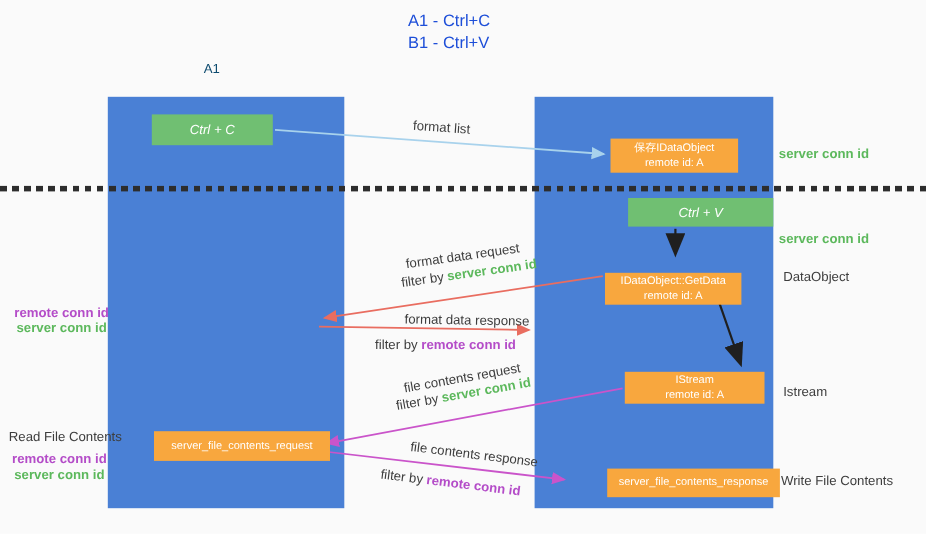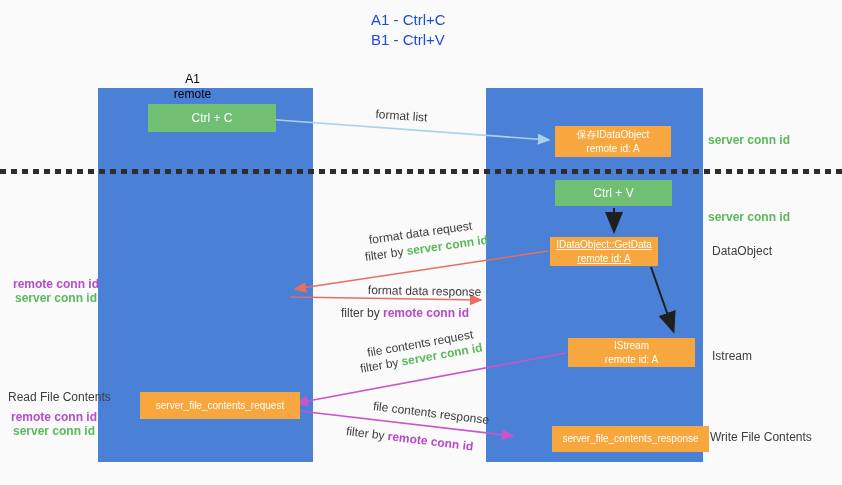--- a/index.html
+++ b/index.html
@@ -10,22 +10,22 @@
     color:#3d3d3d;
   }
   .title {
     position:absolute; left:371px; top:10px;
     font-size:15px; line-height:20px; color:#1d4ed8;
   }
   .lane { position:absolute; top:88px; height:374px; background:#4a80d5; z-index:1; }
   .lane-left  { left:98px;  width:215px; }
   .lane-right { left:486px; width:217px; }
   .lane-head {
-    position:absolute; top:72px; text-align:center;
-    font-size:12px; line-height:15px; color:#000000; z-index:2;
+    position:absolute; top:55px; text-align:center;
+    font-size:12px; line-height:15px; color:#0c4a6e; z-index:2;
   }
   .lane-head.lh-a { left:85px;  width:215px; }
   .lane-head.lh-b { left:486px; width:217px; }
   .dotted-line {
     position:absolute; left:0; top:169px; width:842px; height:5px; z-index:4;
     background:repeating-linear-gradient(90deg,#2d2d2d 0 6px,transparent 6px 11px);
   }
   .box {
     position:absolute; z-index:5;
     display:flex; flex-direction:column; align-items:center; justify-content:center;
@@ -47,21 +47,20 @@
 
 <div class="stage">
 
   <div class="title">
     <div>A1 - Ctrl+C</div>
     <div>B1 - Ctrl+V</div>
   </div>
 
   <div class="lane-head lh-a">
     <div>A1</div>
-    <div>remote</div>
   </div>
   <div class="lane-head lh-b">
   </div>
 
   <div class="lane lane-left"></div>
   <div class="lane lane-right"></div>
 
   <div class="dotted-line"></div>
 
   <svg class="overlay" width="842" height="485">
@@ -81,34 +80,34 @@
     </defs>
     <line x1="250" y1="118" x2="549" y2="140" stroke="#a8d2ec" stroke-width="1.6" marker-end="url(#m-blue)"></line>
     <line x1="614" y1="208" x2="614" y2="230" stroke="#1f1f1f" stroke-width="2" marker-end="url(#m-blk)"></line>
     <line x1="548" y1="251" x2="295" y2="289" stroke="#e96d60" stroke-width="1.6" marker-end="url(#m-red)"></line>
     <line x1="290" y1="297" x2="481" y2="300" stroke="#e96d60" stroke-width="1.6" marker-end="url(#m-red)"></line>
     <line x1="651" y1="267" x2="673" y2="330" stroke="#1f1f1f" stroke-width="2" marker-end="url(#m-blk)"></line>
     <line x1="566" y1="353" x2="297" y2="403" stroke="#ca54ca" stroke-width="1.6" marker-end="url(#m-mag)"></line>
     <line x1="291" y1="410" x2="513" y2="436" stroke="#ca54ca" stroke-width="1.6" marker-end="url(#m-mag)"></line>
   </svg>
 
-  <div class="box green" style="left:148px; top:104px; width:128px; height:28px;">
+  <div class="box green" style="left:138px; top:104px; width:110px; height:28px;font-style:italic;">
     <span>Ctrl + C</span>
   </div>
 
   <div class="box orange" style="left:555px; top:126px; width:116px; height:31px;">
     <span>保存IDataObject</span>
     <span>remote id: A</span>
   </div>
 
-  <div class="box green" style="left:555px; top:180px; width:117px; height:26px;">
+  <div class="box green" style="left:571px; top:180px; width:132px; height:26px;font-style:italic;">
     <span>Ctrl + V</span>
   </div>
 
-  <div class="box orange" style="left:550px; top:237px; width:108px; height:29px;text-decoration:underline;">
+  <div class="box orange" style="left:550px; top:248px; width:124px; height:29px;">
     <span>IDataObject::GetData</span>
     <span>remote id: A</span>
   </div>
 
 
 
   <div class="box orange" style="left:568px; top:338px; width:127px; height:29px;">
     <span>IStream</span>
     <span>remote id: A</span>
   </div>

